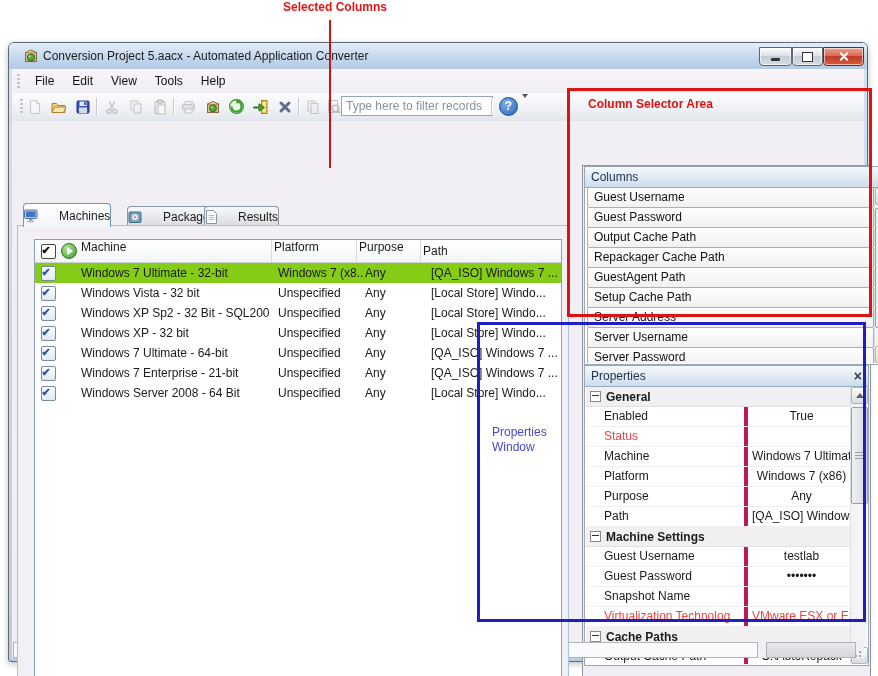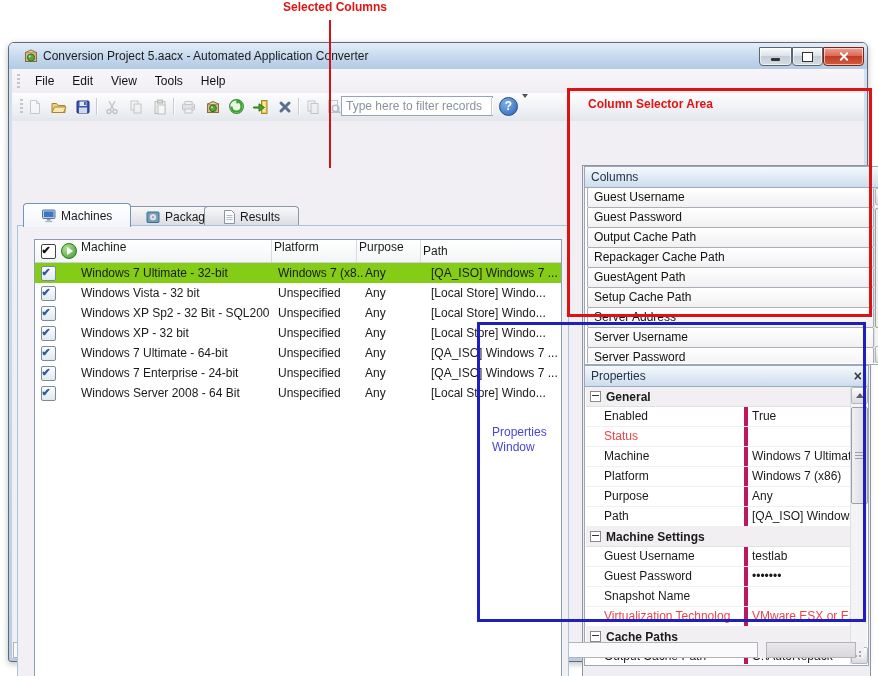--- a/index.html
+++ b/index.html
@@ -41,21 +41,21 @@
   .help-btn{position:absolute;left:487px;top:4px;width:17px;height:17px;border-radius:50%;
        background:radial-gradient(circle at 35% 30%,#7fb2e8,#2b62b4);border:1px solid #1d4a8c;
        color:#fff;font-weight:bold;font-size:12px;text-align:center;line-height:16px;}
   .overflow-btn{position:absolute;left:510px;top:5px;width:13px;height:16px;}
   .overflow-btn .bar{width:7px;height:1.5px;background:#4a5560;margin:3px auto 2px;}
   .arr-dn{width:0;height:0;border-left:3.5px solid transparent;border-right:3.5px solid transparent;border-top:4px solid #4a5560;margin:0 auto;}
 
   
   .workarea{position:absolute;left:3px;top:78px;width:852px;height:521px;background:#f1eff3;}
   .tab{position:absolute;height:19px;top:85px;border:1px solid #8a98a8;border-bottom:none;border-radius:4px 4px 0 0;
-       background:linear-gradient(#f8f8fa,#dadce2);display:flex;align-items:center;padding:0 18px;gap:4px;z-index:1;}
+       background:linear-gradient(#f8f8fa,#dadce2);display:flex;align-items:center;padding:0 0;gap:20px;z-index:1;}
   .tab.active{top:82px;height:23px;background:linear-gradient(#ffffff,#f2f5fa);border-color:#6f97bd;z-index:3;}
   .tabpage{position:absolute;left:5px;top:104px;width:550px;height:492px;background:#f2f0f4;
        border:1px solid #a6c4dc;z-index:2;}
 
   
   .listview{position:absolute;left:16px;top:13px;width:526px;height:440px;background:#fff;border:1px solid #8ca0b4;}
   .lv-head{display:flex;height:22px;align-items:center;border-bottom:1px solid #cdd2d8;background:linear-gradient(#ffffff,#f4f5f7);}
   .lv-row{display:flex;height:20px;align-items:center;}
   .lv-row.sel{background:#84cc16;}
   .c-check{width:26px;display:flex;justify-content:center;}
@@ -95,21 +95,21 @@
 
   .colitem{height:19px;line-height:18px;margin:-1px 1px 0 1px;padding-left:6px;
        background:linear-gradient(#ffffff,#f1f1f3);border:1px solid #adadb4;border-radius:2px;color:#111;}
 
   .pbody{position:absolute;left:1px;right:17px;top:21px;bottom:1px;background:#fff;overflow:hidden;}
   .prow{display:flex;height:19px;align-items:center;border-bottom:1px solid #f0eff2;}
   .prow.section{background:#f1eff2;border-bottom:1px solid #e2e0e4;font-weight:bold;}
   .expander{width:9px;height:9px;border:1px solid #8a8a8a;background:#fff;margin:0 5px 0 4px;position:relative;flex:none;}
   .expander::after{content:"";position:absolute;left:1px;right:1px;top:3px;height:1px;background:#333;}
   .p-label{width:140px;flex:none;padding-left:18px;border-right:4px solid #be185d;white-space:nowrap;overflow:hidden;height:19px;line-height:19px;}
-  .p-value{flex:1;padding-left:4px;white-space:nowrap;overflow:hidden;height:19px;line-height:19px;}
+  .p-value{flex:1;padding-left:4px;white-space:nowrap;overflow:hidden;height:19px;line-height:19px;text-align:center;}
   .dis{color:#ef4444;}
 
   
   .statusbar{position:absolute;left:3px;bottom:3px;width:852px;height:16px;background:#f1eff3;display:flex;align-items:center;}
   .sb-panel{height:14px;border:1px solid #b5b2ba;background:#faf9fb;line-height:13px;padding:0 4px;}
   .sb-progress{height:14px;border:1px solid #b5b2ba;background:linear-gradient(#e9e7eb,#d9d7db);}
   .rgrip{width:2px;height:2px;background:#a8a5ad;box-shadow:-4px 4px #a8a5ad,0 4px #a8a5ad;margin:4px 3px 0 auto;}
   .ann-red-label{position:absolute;color:#e11414;font-weight:bold;white-space:nowrap;z-index:21;}
   .ann-vline{position:absolute;width:2px;background:#d01414;z-index:21;}
   .ann-box-red{position:absolute;border:3px solid #dd1212;z-index:20;}
@@ -352,21 +352,21 @@
             <span class="c-machine cell-txt">Windows 7 Ultimate - 64-bit</span>
             <span class="c-platform cell-txt">Unspecified</span>
             <span class="c-purpose cell-txt">Any</span>
             <span class="c-path cell-txt">[QA_ISO] Windows 7 ...</span>
           </div>
           <div class="lv-row">
             <span class="c-check">
                 <span class="cb checked"></span>
               </span>
             <span class="c-icon"></span>
-            <span class="c-machine cell-txt">Windows 7 Enterprise - 24-bit</span>
+            <span class="c-machine cell-txt">Windows 7 Enterprise - 21-bit</span>
             <span class="c-platform cell-txt">Unspecified</span>
             <span class="c-purpose cell-txt">Any</span>
             <span class="c-path cell-txt">[QA_ISO] Windows 7 ...</span>
           </div>
           <div class="lv-row">
             <span class="c-check">
                 <span class="cb checked"></span>
               </span>
             <span class="c-icon"></span>
             <span class="c-machine cell-txt">Windows Server 2008 - 64 Bit</span>

